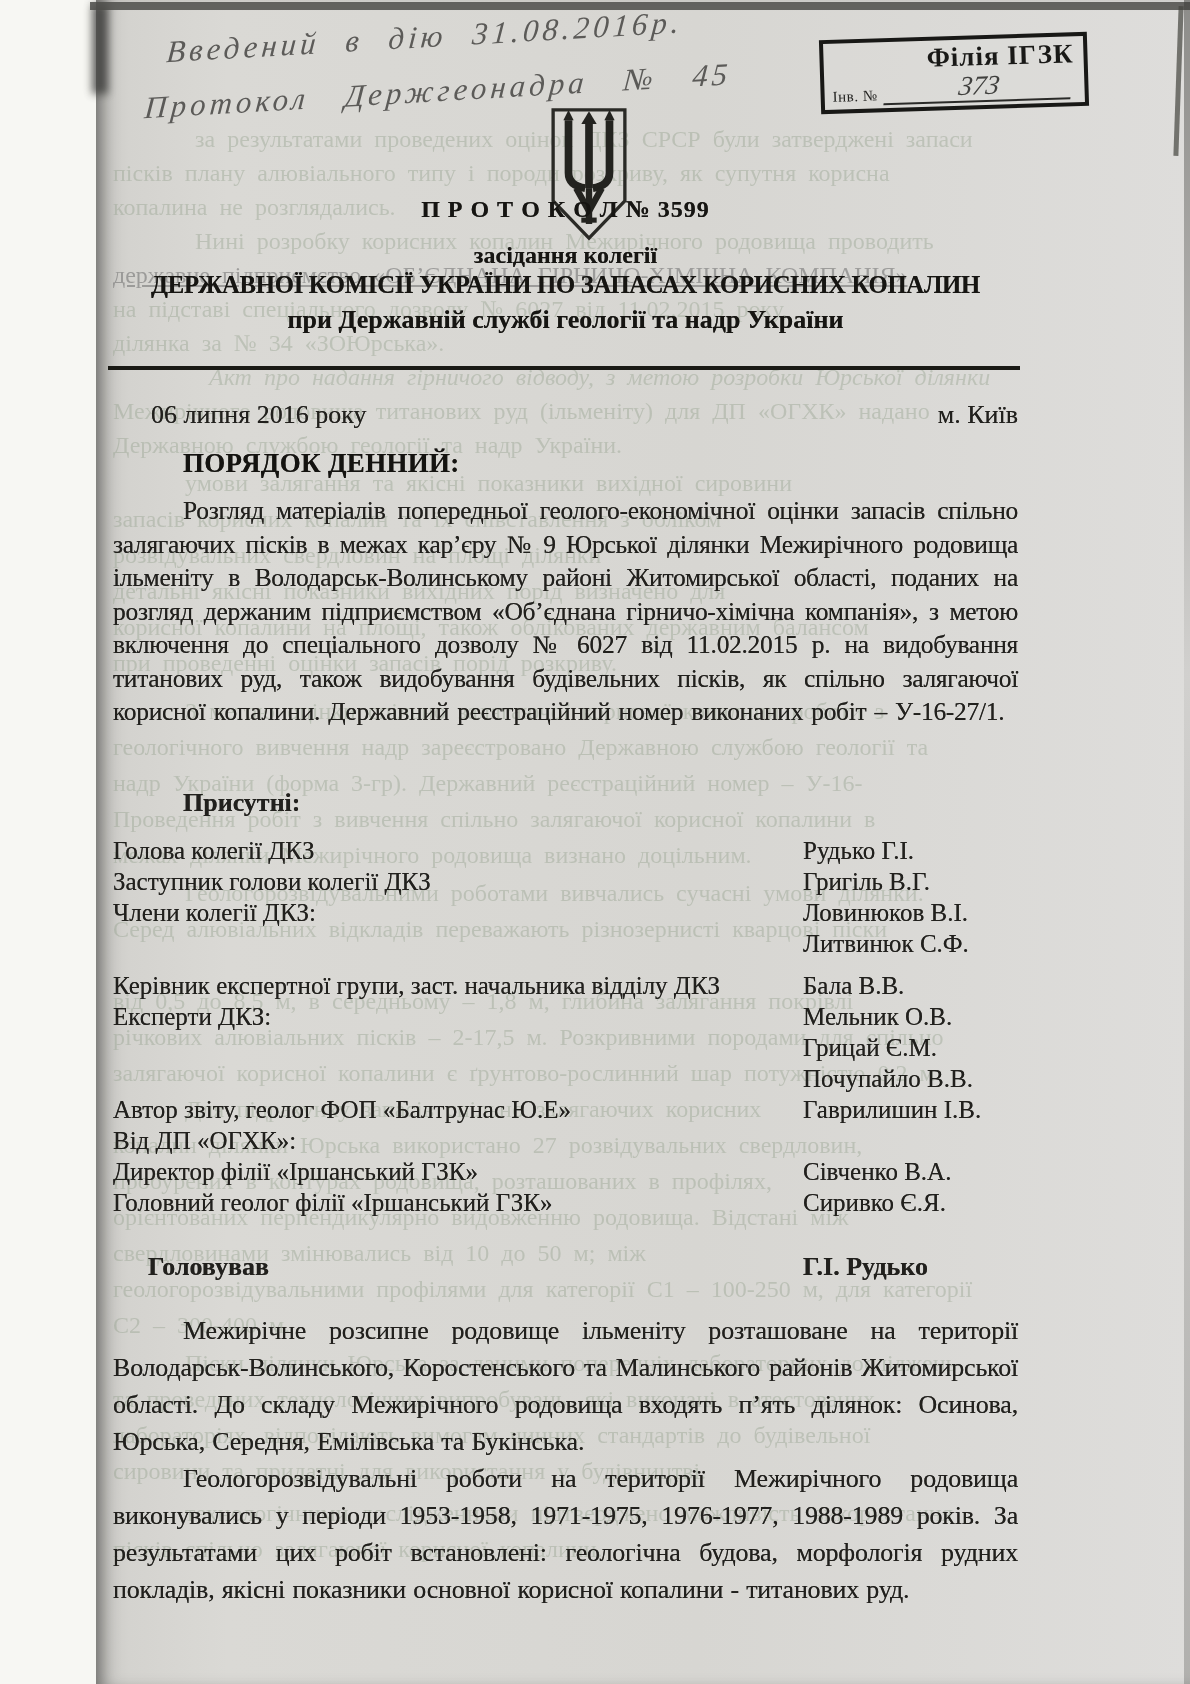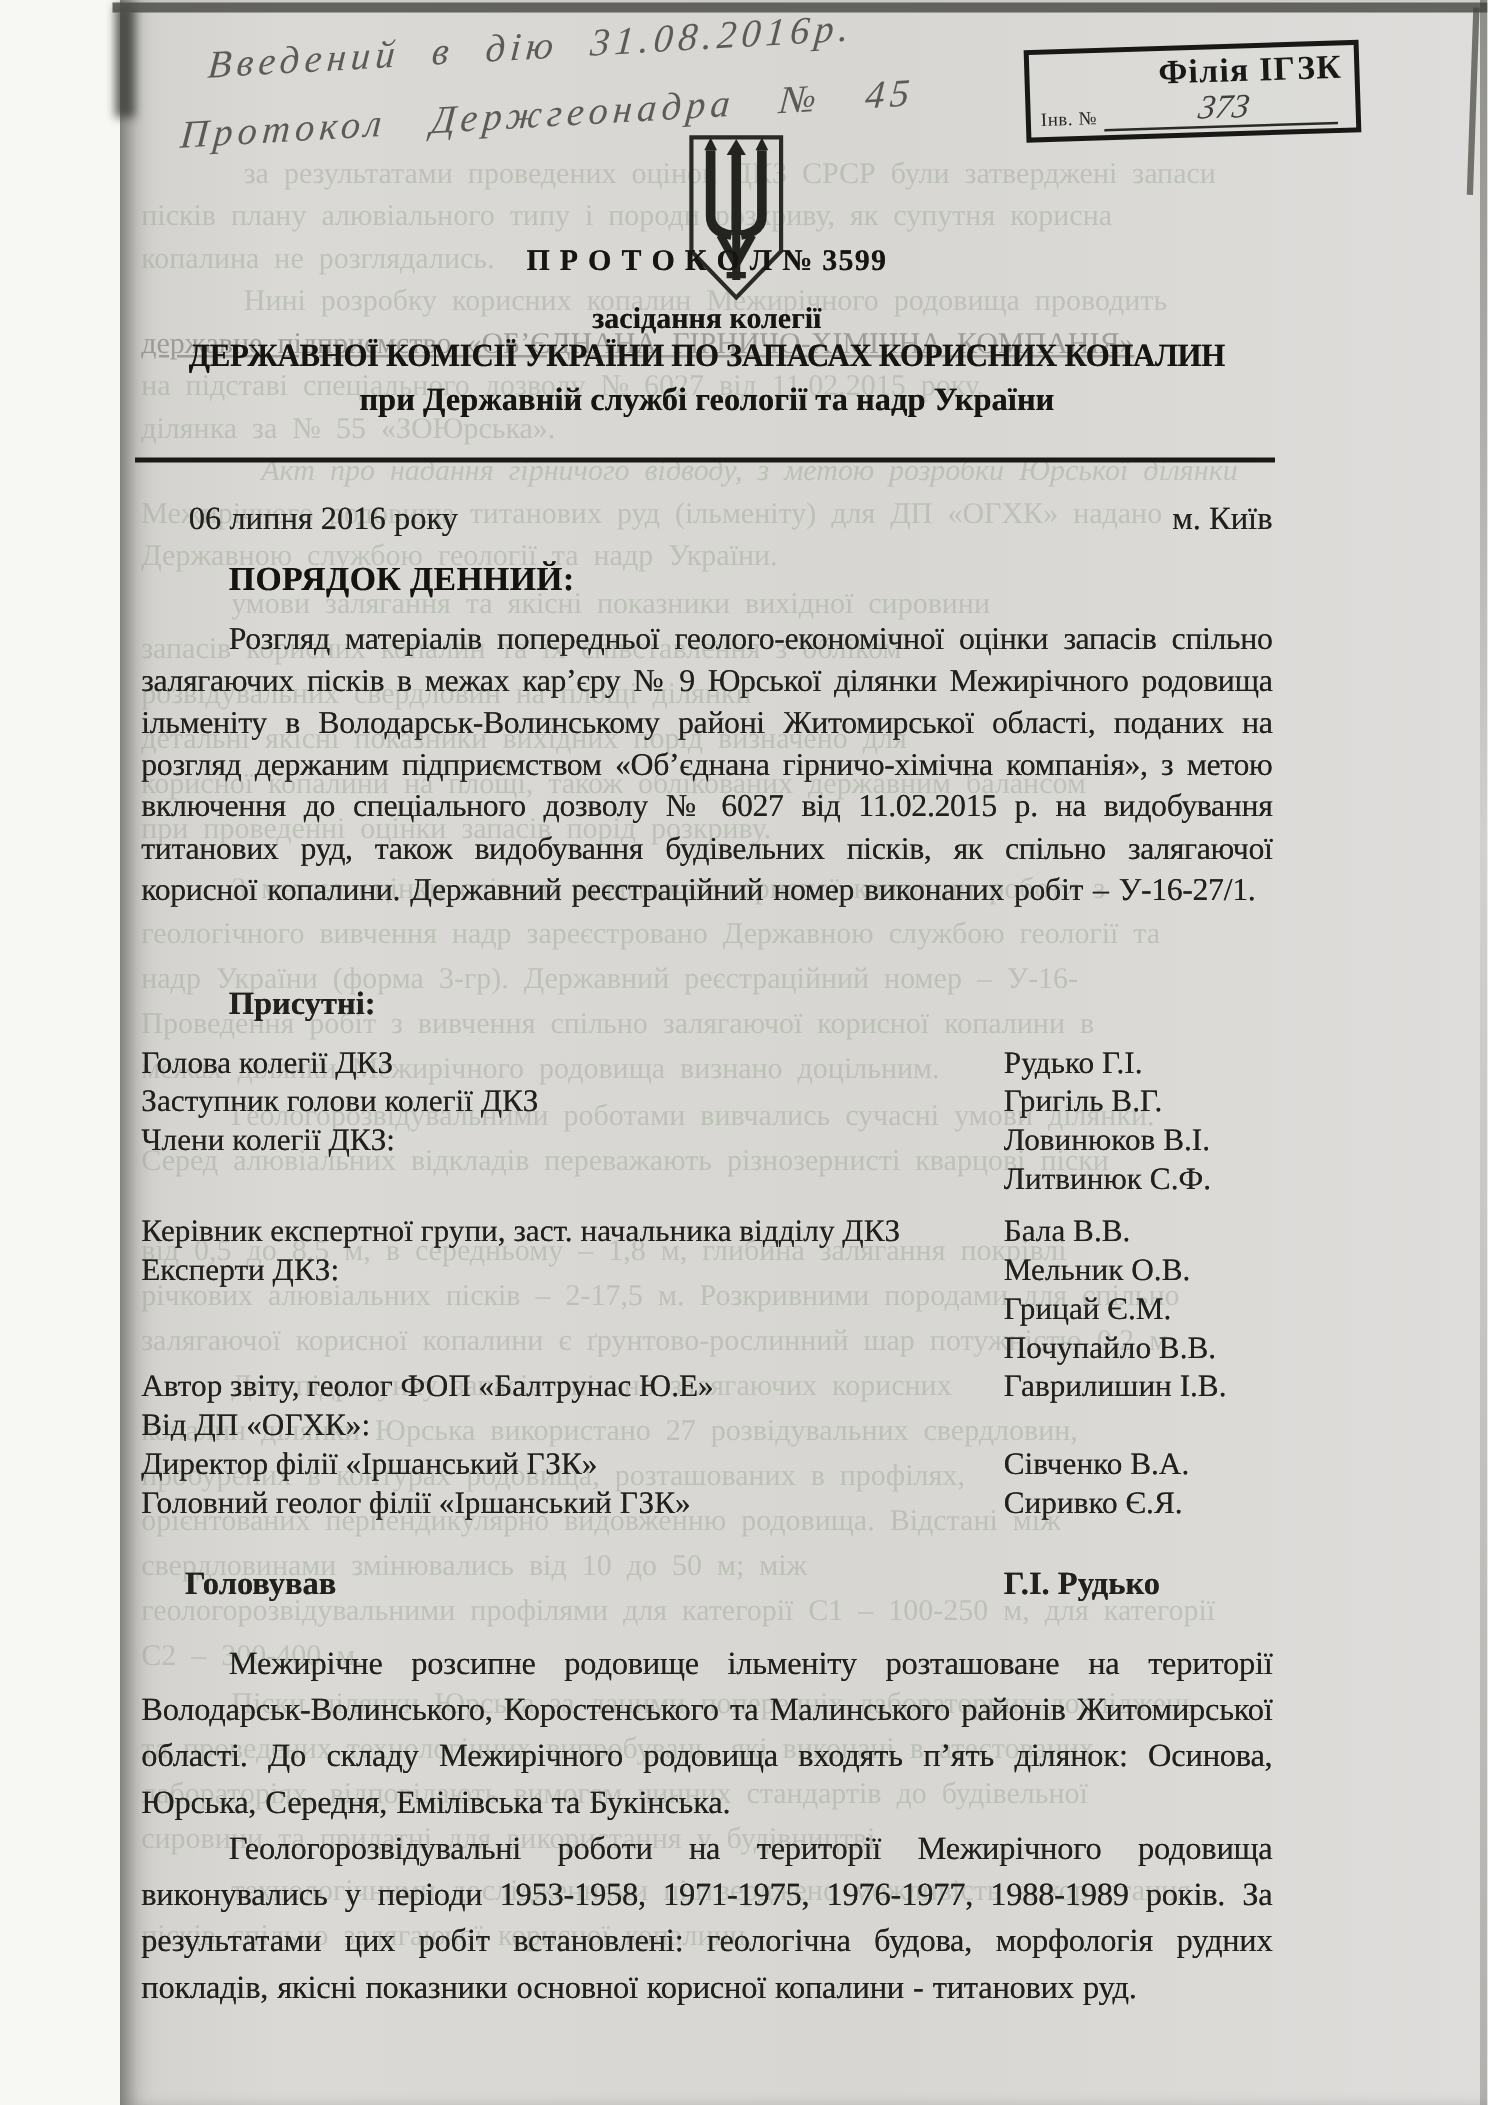--- a/index.html
+++ b/index.html
@@ -87,21 +87,21 @@
 <div class="edge-right"></div>
 
 <div id="bleed">
 
 <div class="bleed" style="top: 126px; left: 195px;">за результатами проведених оцінок ДКЗ СРСР були затверджені запаси</div>
     <div class="bleed" style="top: 160px; left: 113px;">пісків плану алювіального типу і породи розкриву, як супутня корисна</div>
     <div class="bleed" style="top: 194px; left: 113px;">копалина не розглядались.</div>
     <div class="bleed" style="top: 228px; left: 195px;">Нині розробку корисних копалин Межирічного родовища проводить</div>
     <div class="bleed strong u" style="top: 262px; left: 113px;">державне підприємство «ОБ’ЄДНАНА ГІРНИЧО-ХІМІЧНА КОМПАНІЯ»</div>
     <div class="bleed" style="top: 296px; left: 113px;">на підставі спеціального дозволу № 6027 від 11.02.2015 року,</div>
-    <div class="bleed" style="top: 330px; left: 113px;">ділянка за № 55 «ЗОЮрська».</div>
+    <div class="bleed" style="top: 330px; left: 113px;">ділянка за № 34 «ЗОЮрська».</div>
     <div class="bleed" style="top: 364px; left: 209px; font-style: italic;">Акт про надання гірничого відводу, з метою розробки Юрської ділянки</div>
     <div class="bleed" style="top: 398px; left: 113px;">Межирічного родовища титанових руд (ільменіту) для ДП «ОГХК» надано</div>
     <div class="bleed" style="top: 432px; left: 113px;">Державною службою геології та надр України.</div>
     <div class="bleed" style="top: 470px; left: 185px;">умови залягання та якісні показники вихідної сировини</div>
     <div class="bleed" style="top: 506px; left: 113px;">запасів корисних копалин та їх співставлення з обліком</div>
     <div class="bleed" style="top: 542px; left: 113px;">розвідувальних свердловин на площі ділянки</div>
     <div class="bleed" style="top: 578px; left: 113px;">детальні якісні показники вихідних порід визначено для</div>
     <div class="bleed" style="top: 614px; left: 113px;">корисної копалини на площі, також облікованих державним балансом</div>
     <div class="bleed" style="top: 650px; left: 113px;">при проведенні оцінки запасів порід розкриву.</div>
     <div class="bleed" style="top: 698px; left: 185px;">З метою оцінки спільно залягаючої корисної копалини роботи з</div>

